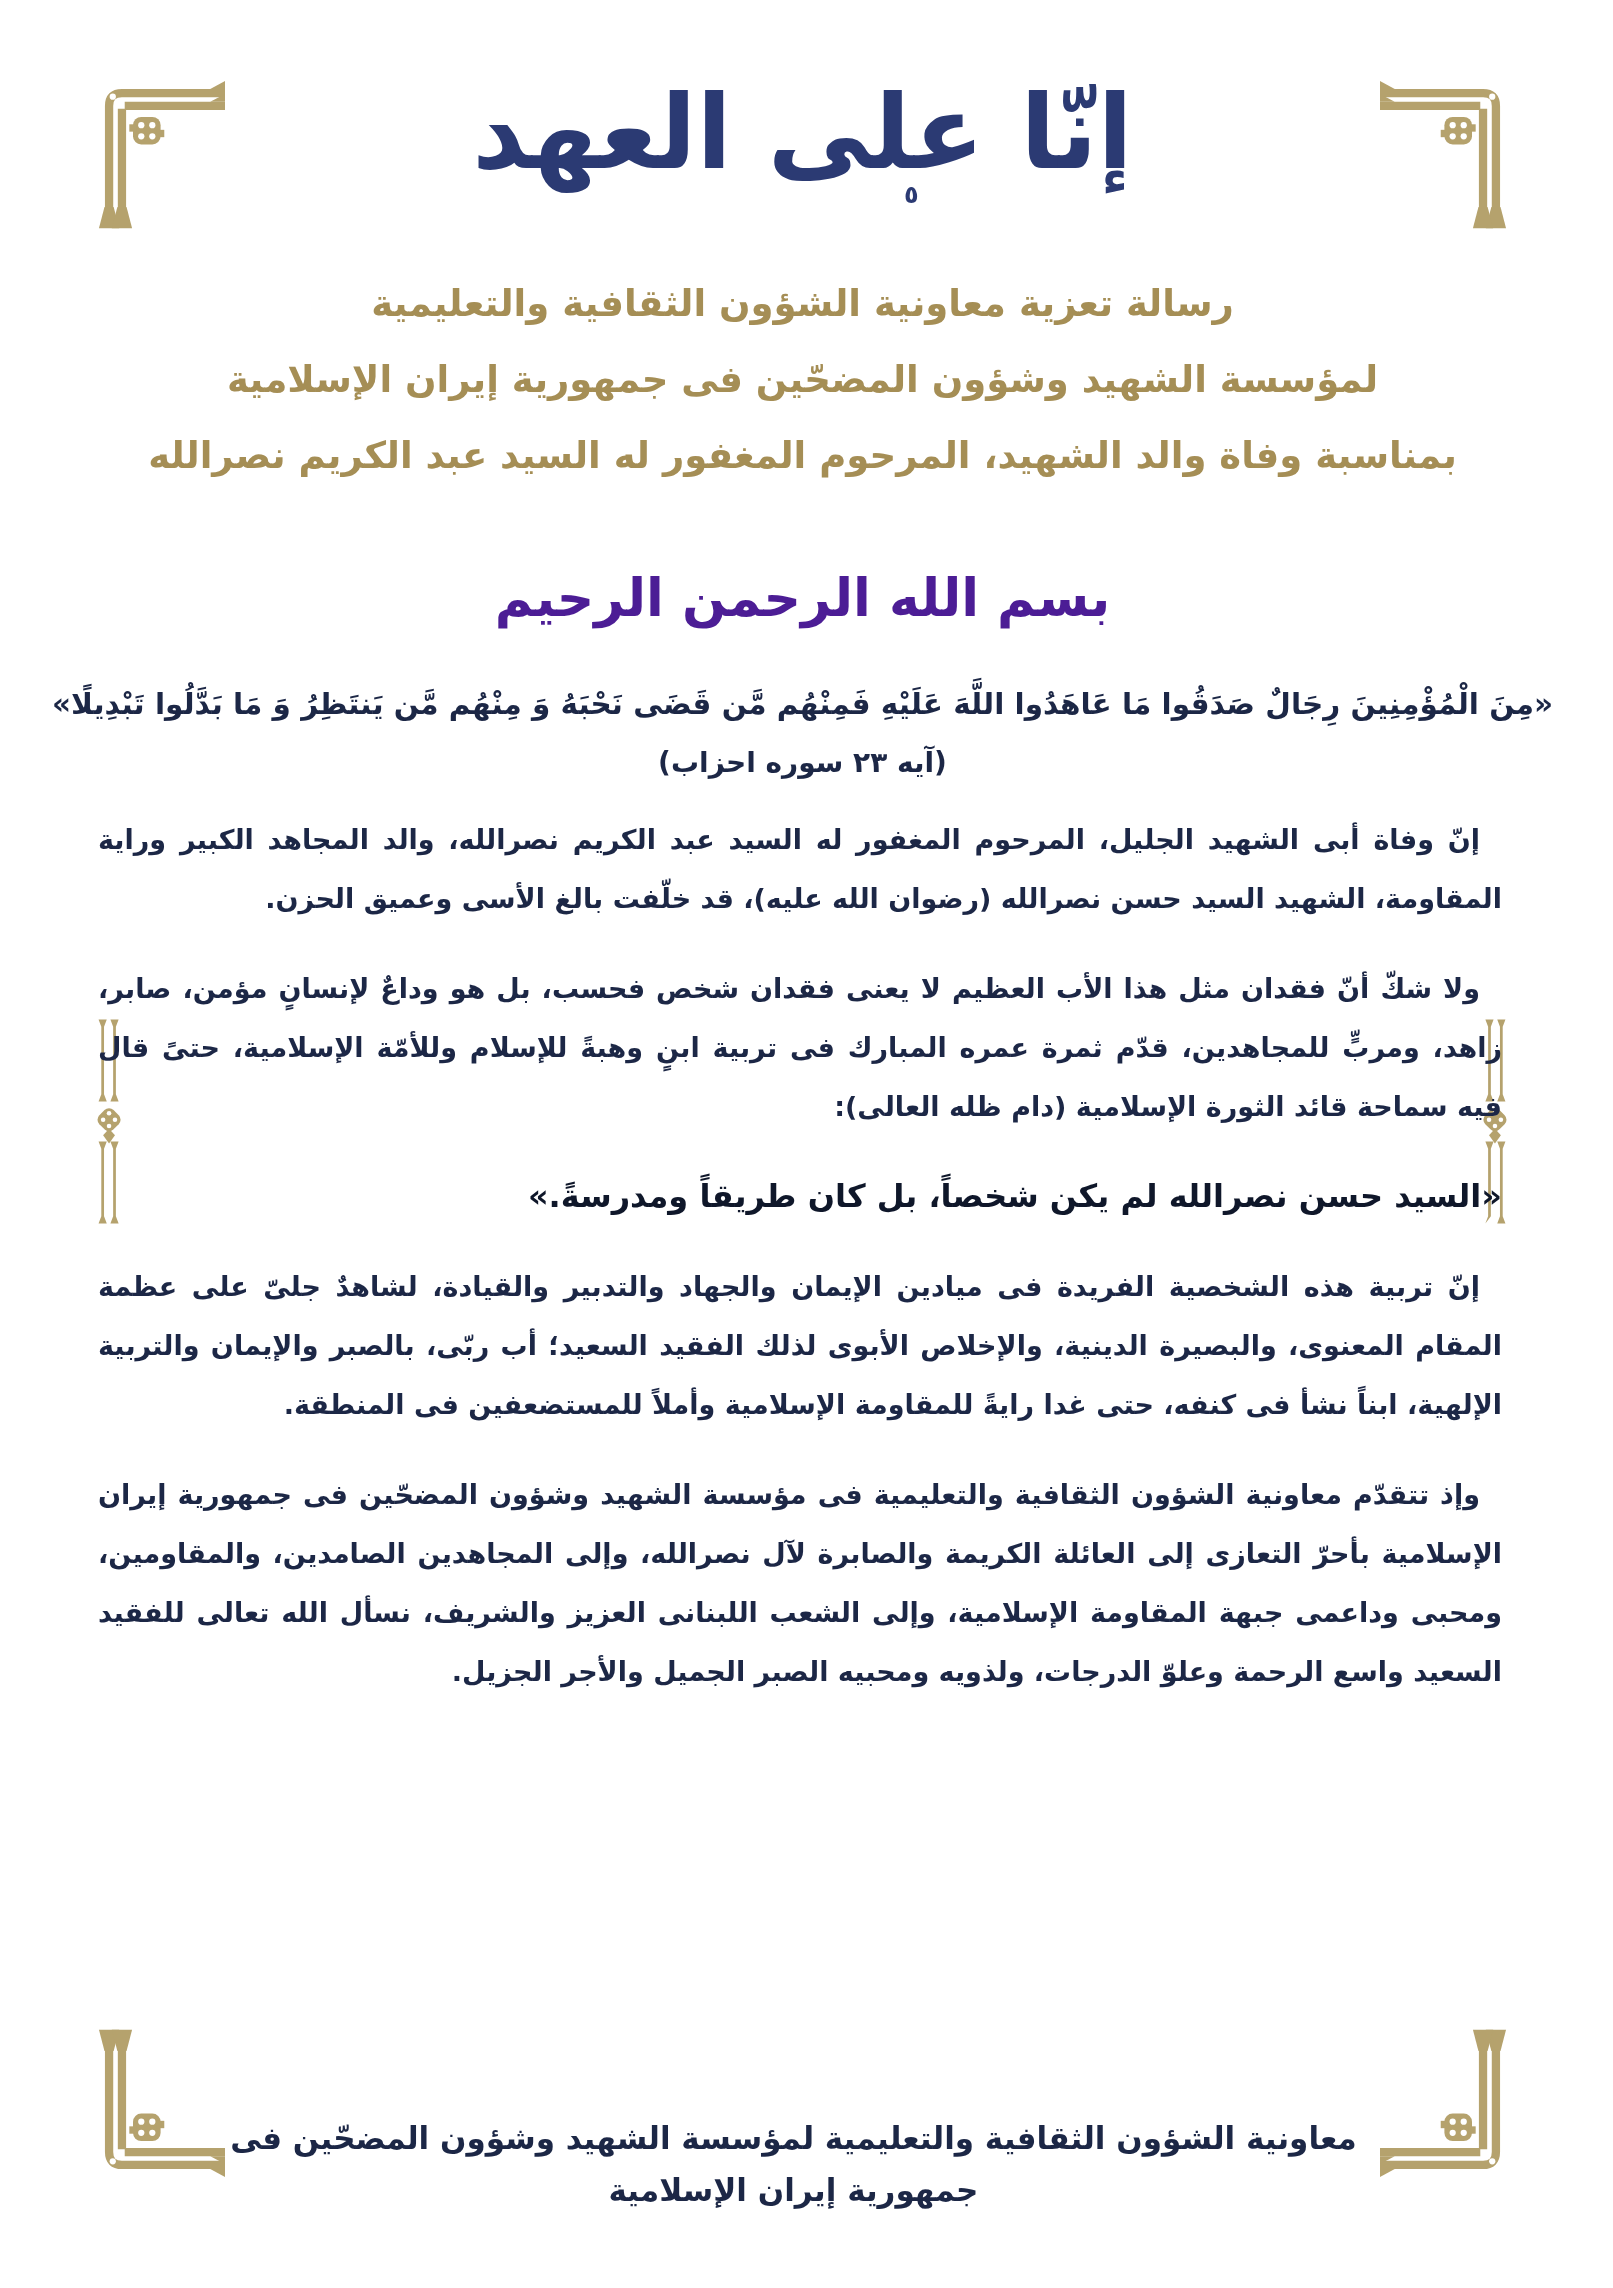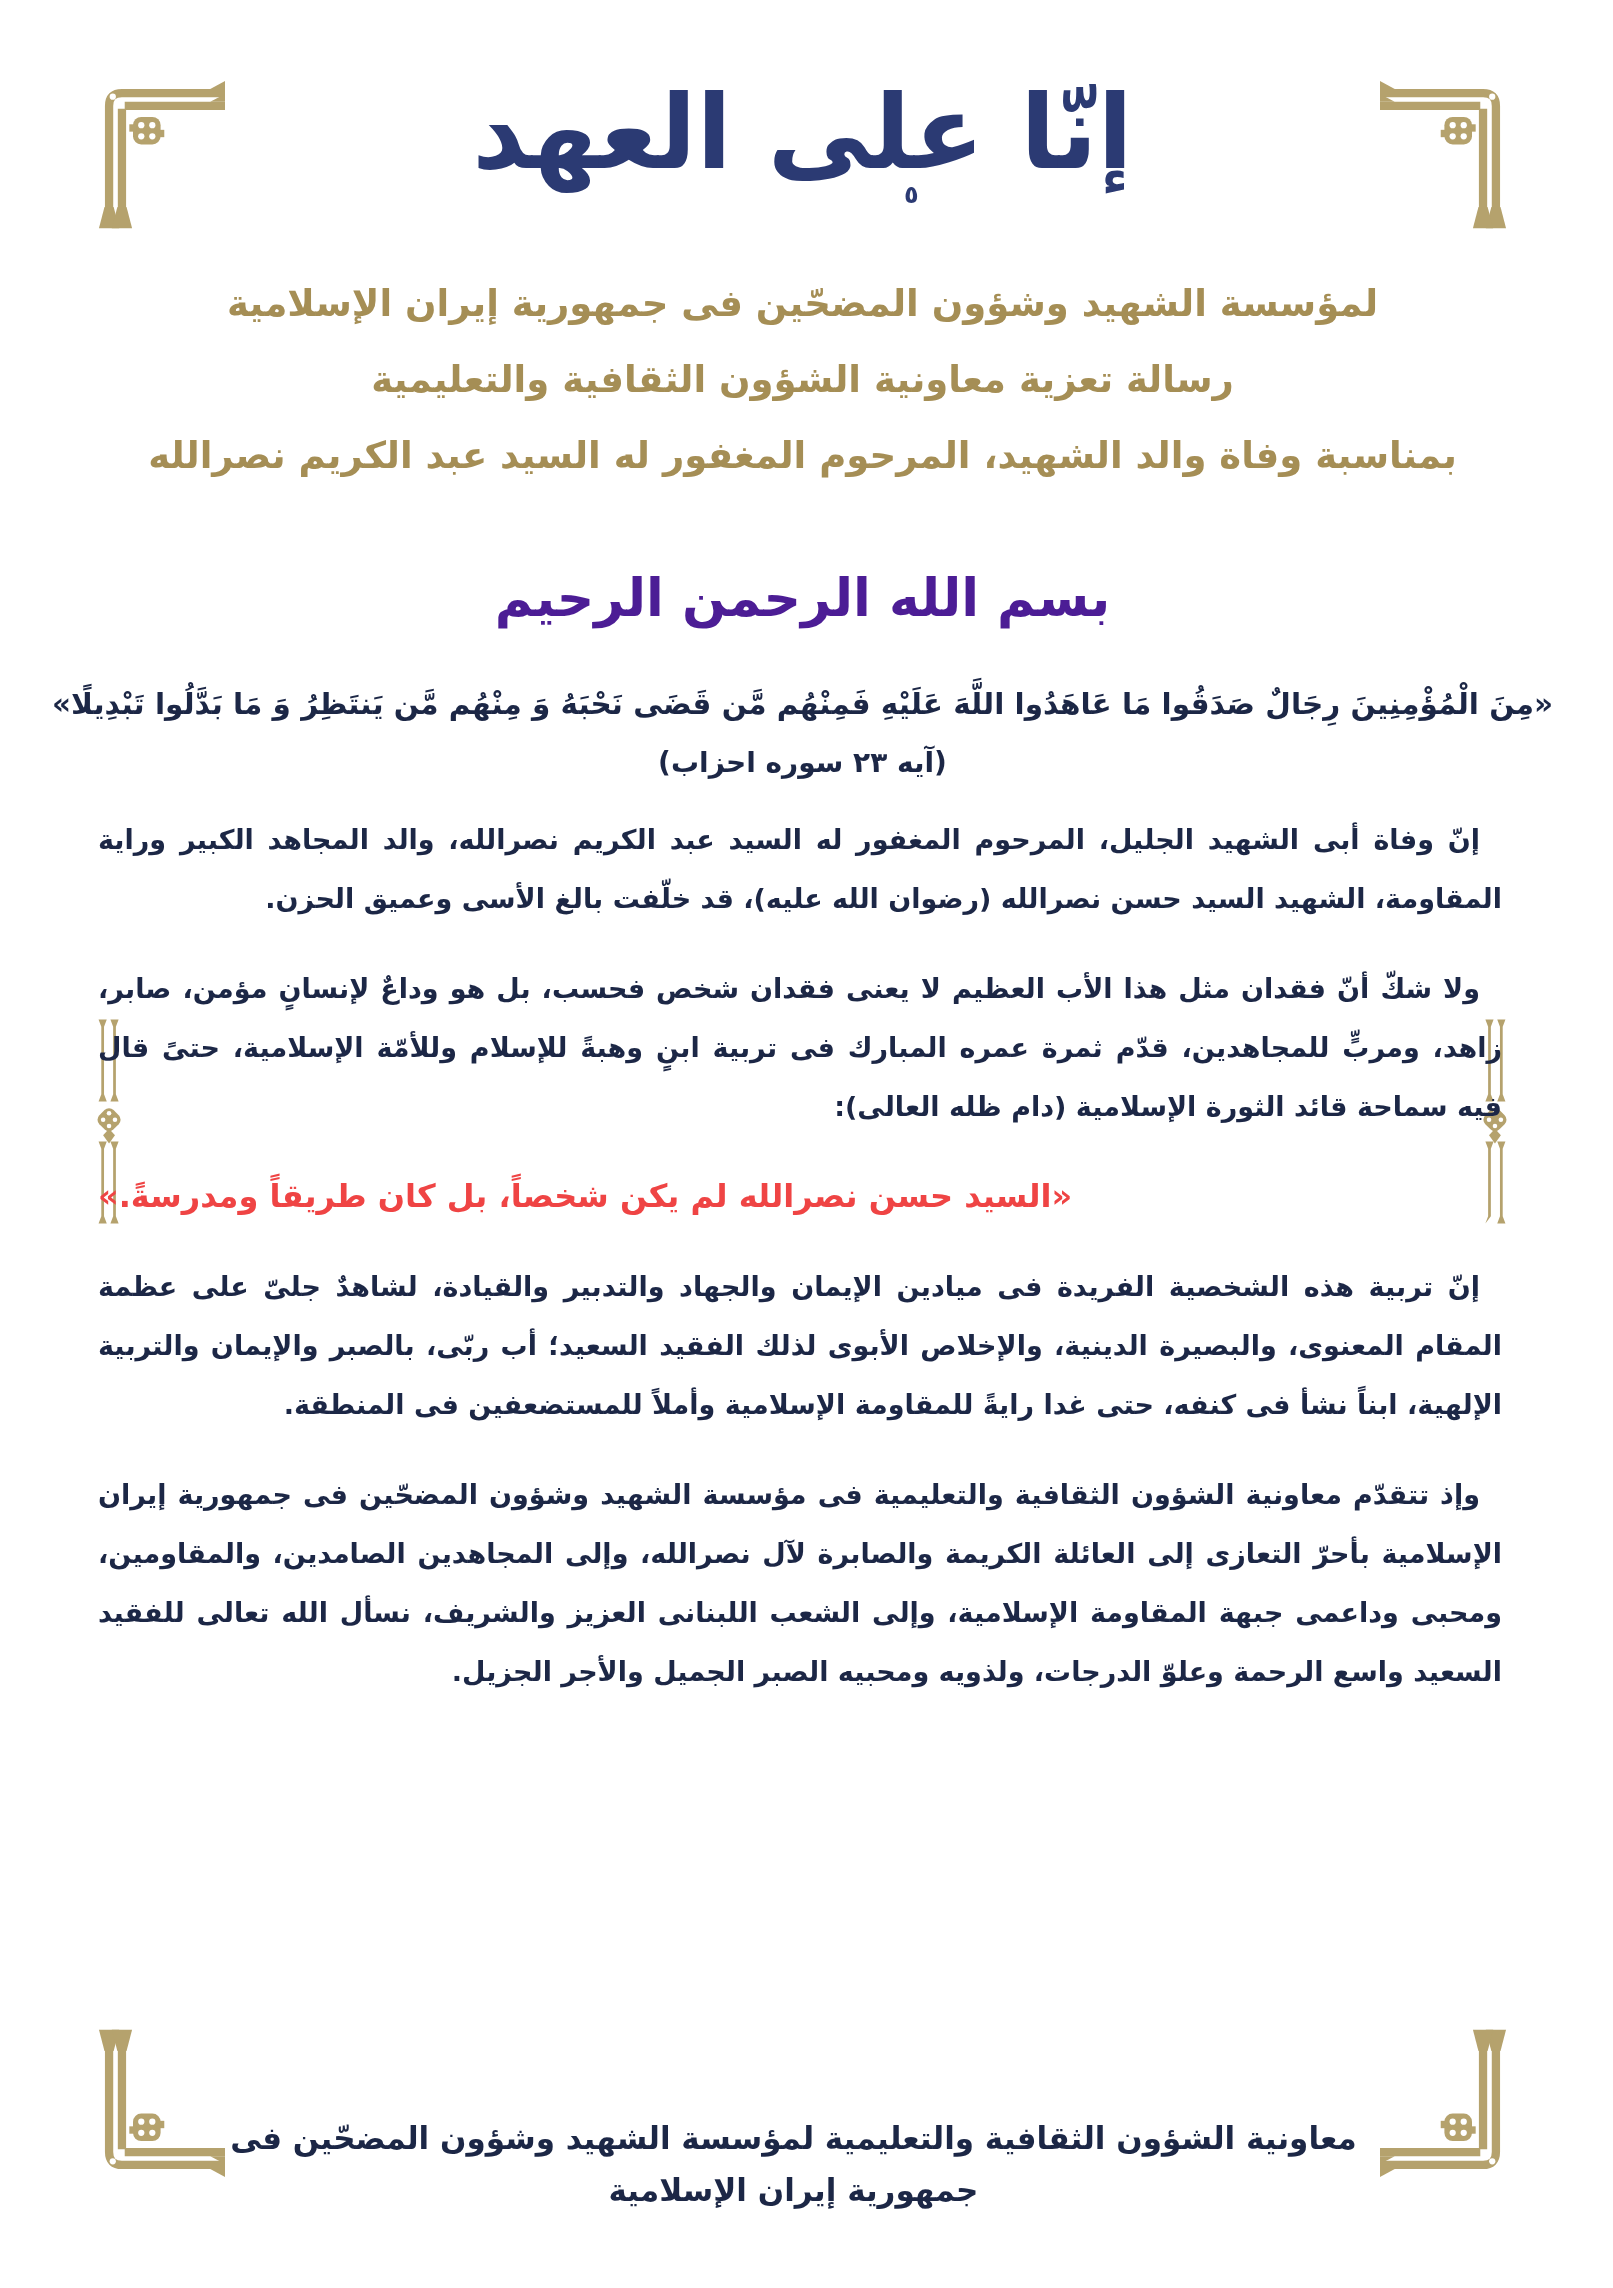--- a/index.html
+++ b/index.html
@@ -77,23 +77,23 @@
     text-align:justify;
     text-justify:inter-word;
     text-indent:22px;
     color:#1c2746;
   }
   .leader-quote{
     margin:0 0 31px 0;
     font-size:32px;
     font-weight:bold;
     line-height:59px;
-    text-align:left;
+    text-align:right;
     text-indent:0;
-    color:#ef4444;
+    color:#0f172a;
   }
   
   .footer-text{
     position:absolute;top:2112px;left:203px;right:221px;
     text-align:center;
     font-size:31px;font-weight:bold;color:#1c2746;
     line-height:52px;
   }
 </style>
 </head>
@@ -226,22 +226,22 @@
       <circle cx="16.5" cy="117" r="2.5" fill="#ffffff"></circle>
     </svg>
   </div>
 
   <div class="logo-wrap">
     <div class="logo">إنّا على العهد</div>
   </div>
   <div class="logo-mark">٥</div>
 
   <div class="titles">
+    <div class="title-line">رسالة تعزية معاونية الشؤون الثقافية والتعليمية</div>
     <div class="title-line">لمؤسسة الشهيد وشؤون المضحّين فى جمهورية إيران الإسلامية</div>
-    <div class="title-line">رسالة تعزية معاونية الشؤون الثقافية والتعليمية</div>
     <div class="title-line">بمناسبة وفاة والد الشهيد، المرحوم المغفور له السيد عبد الكريم نصرالله</div>
   </div>
 
   <div class="bismillah">بسم الله الرحمن الرحيم</div>
   <div class="verse">«مِنَ الْمُؤْمِنِينَ رِجَالٌ صَدَقُوا مَا عَاهَدُوا اللَّهَ عَلَيْهِ فَمِنْهُم مَّن قَضَى نَحْبَهُ وَ مِنْهُم مَّن يَنتَظِرُ وَ مَا بَدَّلُوا تَبْدِيلًا»</div>
   <div class="verse-ref">(آیه ۲۳ سوره احزاب)</div>
 
   <div class="body-col">
     <p class="body-p">إنّ وفاة أبى الشهيد الجليل، المرحوم المغفور له السيد عبد الكريم نصرالله، والد المجاهد الكبير وراية المقاومة، الشهيد السيد حسن نصرالله (رضوان الله عليه)، قد خلّفت بالغ الأسى وعميق الحزن.</p>
     <p class="body-p">ولا شكّ أنّ فقدان مثل هذا الأب العظيم لا يعنى فقدان شخص فحسب، بل هو وداعٌ لإنسانٍ مؤمن، صابر، زاهد، ومربٍّ للمجاهدين، قدّم ثمرة عمره المبارك فى تربية ابنٍ وهبةً للإسلام وللأمّة الإسلامية، حتىً قال فيه سماحة قائد الثورة الإسلامية (دام ظله العالى):</p>

